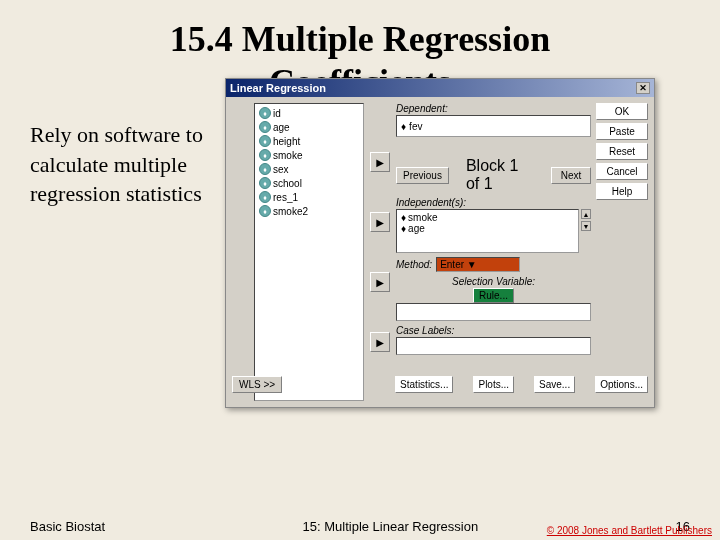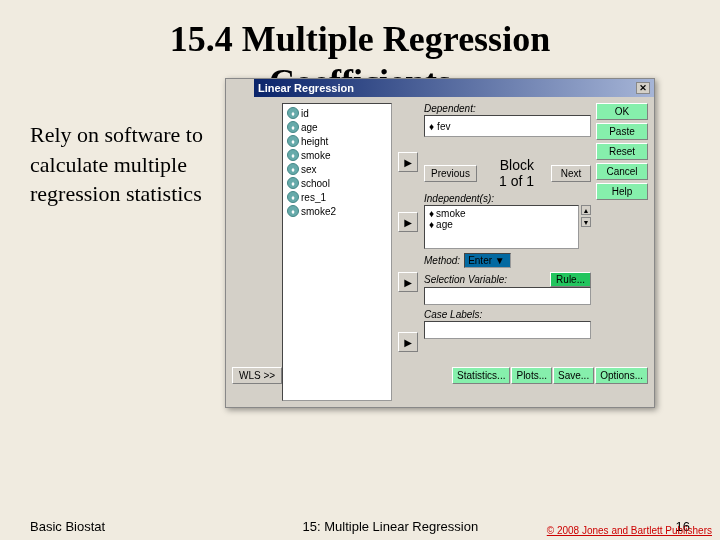--- a/index.html
+++ b/index.html
@@ -47,21 +47,20 @@
       position: absolute;
       top: 78px;
       left: 225px;
       width: 430px;
       height: 330px;
       background: #d4d0c8;
       border: 1px solid #888;
       box-shadow: 2px 2px 6px rgba(0,0,0,0.4);
       font-family: Arial, sans-serif;
       font-size: 11px;
-      padding-left: 28px;
     }
 
     .dialog-titlebar {
       background: linear-gradient(to right, #0a246a, #a6b5d7);
       height: 18px;
       display: flex;
       align-items: center;
       justify-content: space-between;
       padding: 0 4px;
       color: white;
@@ -193,23 +192,23 @@
       border: 1px solid;
       border-color: #fff #808080 #808080 #fff;
       padding: 2px 6px;
       font-size: 10px;
       cursor: pointer;
       min-width: 40px;
       text-align: center;
     }
 
     .block-label {
-      font-size: 14px;
+      font-size: 16px;
       flex: 1;
-      text-align: right;
+      text-align: left;
     }
 
     
     .indep-box {
       background: white;
       border: 1px inset #999;
       height: 44px;
       padding: 2px 4px;
       overflow: hidden;
     }
@@ -222,36 +221,36 @@
     }
 
     
     .method-row {
       display: flex;
       align-items: center;
       gap: 4px;
     }
 
     .method-select {
-      background: #0369a1;
+      background: #c2410c;
       border: 1px inset #999;
       padding: 1px 3px;
       font-size: 10px;
-      width: 47px;
+      width: 84px;
     }
 
     
     .sel-box {
       background: white;
       border: 1px inset #999;
       height: 18px;
     }
 
     .rule-btn {
-      background: #22c55e;
+      background: #15803d;
       border: 1px solid;
       border-color: #fff #808080 #808080 #fff;
       padding: 1px 5px;
       font-size: 10px;
       cursor: pointer;
     }
 
     
     .case-box {
       background: white;
@@ -261,53 +260,53 @@
 
     
     .side-buttons {
       display: flex;
       flex-direction: column;
       gap: 3px;
       width: 52px;
     }
 
     .side-btn {
-      background: #86efac;
+      background: #ffffff;
       border: 1px solid;
       border-color: #fff #808080 #808080 #fff;
       padding: 2px 4px;
       font-size: 10px;
       cursor: pointer;
       text-align: center;
     }
 
     
     .bottom-buttons {
       position: absolute;
-      bottom: 23px;
+      bottom: 14px;
       left: 6px;
       right: 6px;
       display: flex;
       gap: 4px;
       align-items: center;
     }
 
     .wls-btn {
       background: #d4d0c8;
       border: 1px solid;
       border-color: #fff #808080 #808080 #fff;
       padding: 2px 6px;
       font-size: 10px;
       cursor: pointer;
     }
 
     .bottom-right-btns {
       margin-left: auto;
       display: flex;
-      gap: 1px;
+      gap: 20px;
       justify-content: center;
     }
 
     
     .footer {
       position: absolute;
       bottom: 6px;
       left: 0;
       right: 0;
       display: flex;
@@ -442,21 +441,21 @@
         </div>
 
         <div class="method-row">
           <span class="section-label">Method:</span>
           <div class="method-select">
             <span>Enter</span> ▼
           </div>
         </div>
 
         <div>
-          <div style="display:flex;align-items:center;justify-content:space-between;">
+          <div style="display:flex;align-items:center;justify-content:space-between;flex-direction:column;">
             <span class="section-label">Selection Variable:</span>
             <div class="rule-btn">Rule...</div>
           </div>
           <div class="sel-box"></div>
         </div>
 
         <div>
           <div class="section-label">Case Labels:</div>
           <div class="case-box"></div>
         </div>

